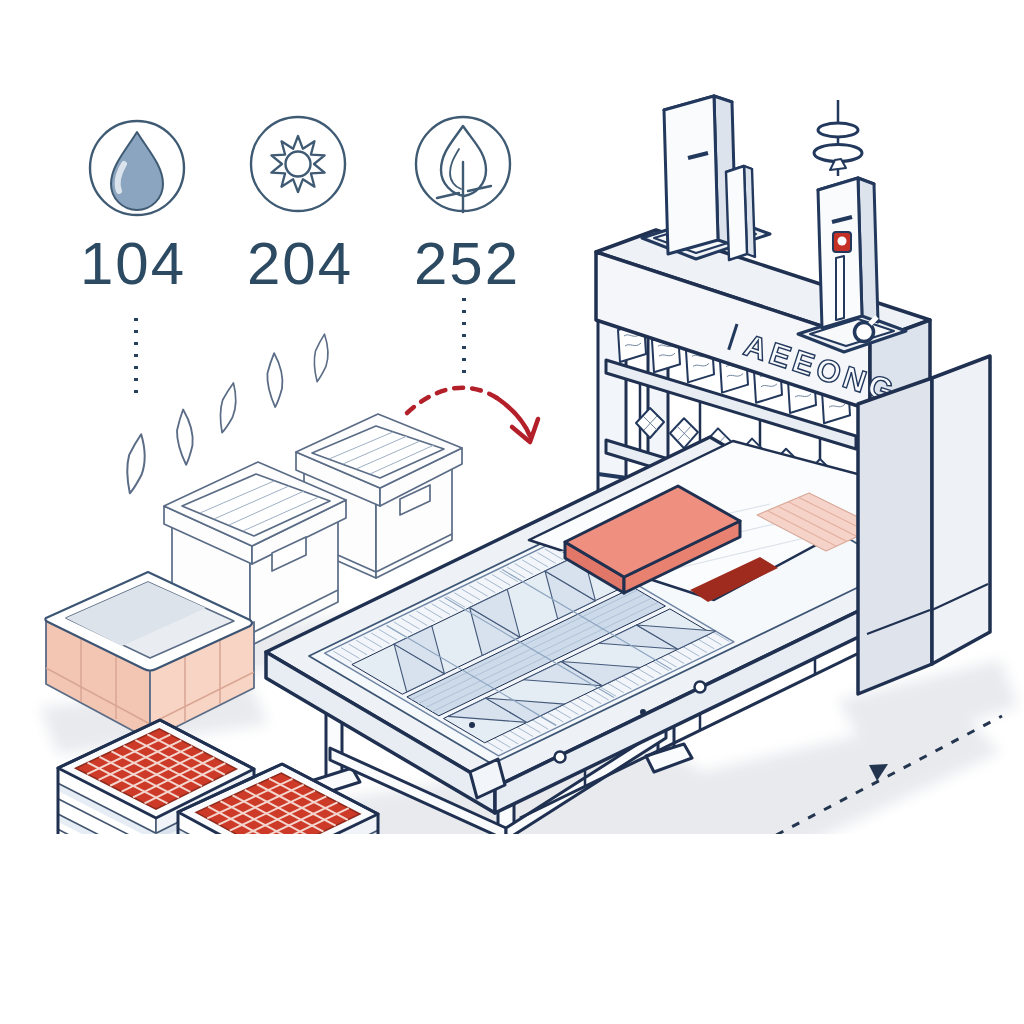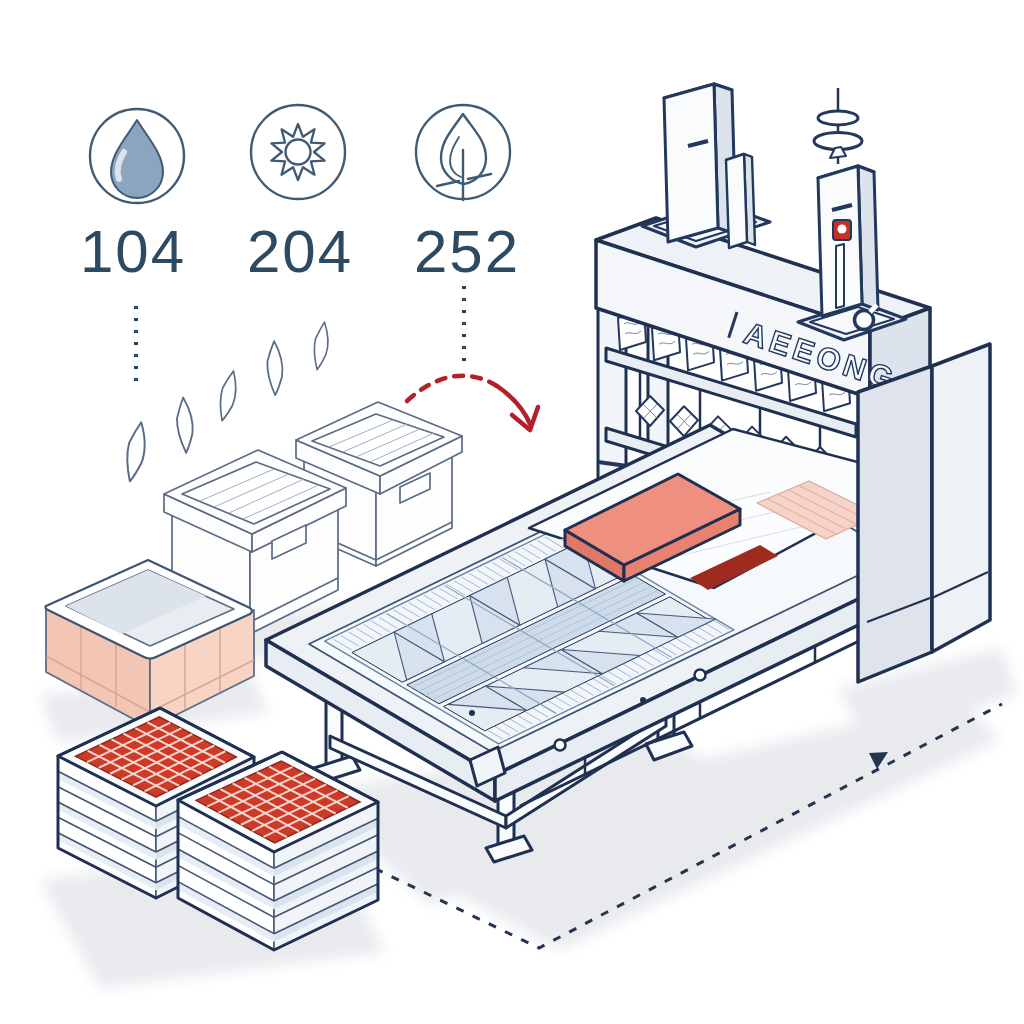--- a/index.html
+++ b/index.html
@@ -1,17 +1,17 @@
 <!DOCTYPE html>
 <html><head>
 <meta charset="utf-8">
 <style>
   html,body{margin:0;padding:0;background:#ffffff;}
-  .canvas{position:relative;width:1024px;height:1024px;background:#ffffff;overflow:hidden;
-          font-family:"Liberation Sans", sans-serif;}
+  .canvas{position:relative;width:1024px;height:822px;background:#ffffff;overflow:hidden;
+          font-family:"Liberation Sans", sans-serif;margin-top:12px;}
   svg{display:block;}
   .stat-num{font-family:"Liberation Sans", sans-serif;font-size:60px;font-weight:400;
             letter-spacing:2px;fill:#2d4a63;}
   .machine-label{font-family:"Liberation Sans", sans-serif;font-size:31px;font-weight:bold;
             letter-spacing:4px;fill:#f7f9fc;stroke:#22385c;stroke-width:1.4px;}
 </style>
 </head>
 <body>
 
 <div class="canvas">

